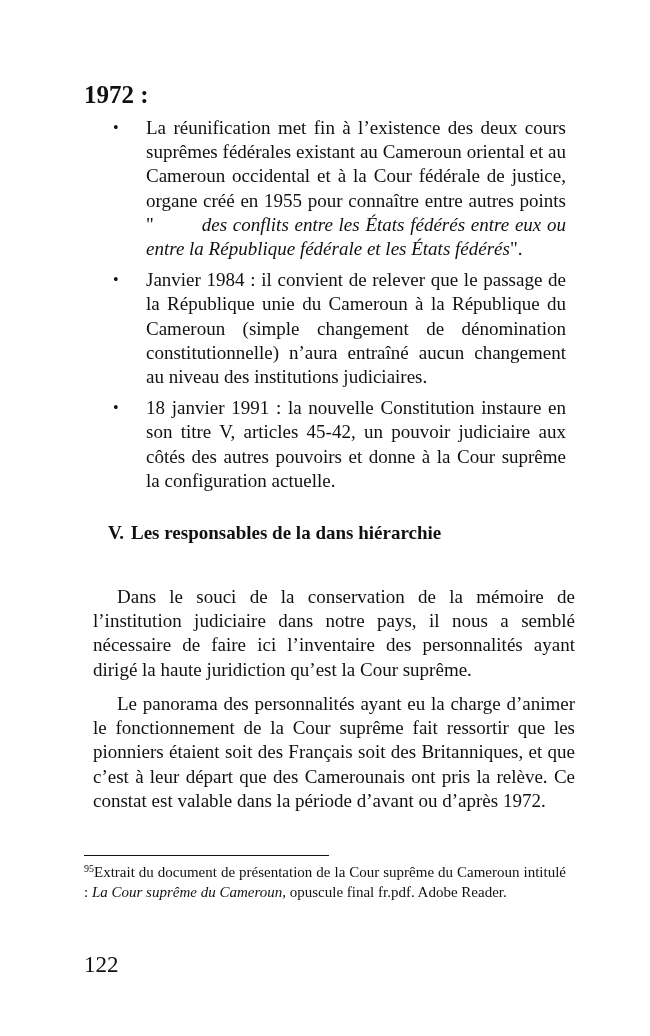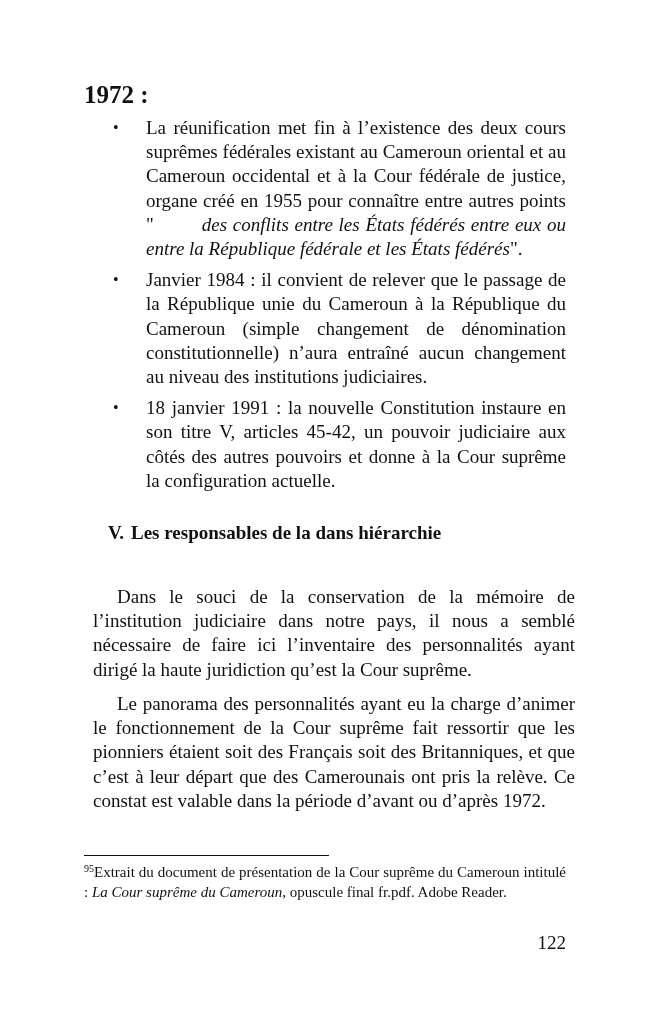--- a/index.html
+++ b/index.html
@@ -24,21 +24,21 @@
     .section-title .num { display: inline-block; width: 23px; }
     .section-title .line2 { display: block; padding-left: 23px; }
     .section-title sup { font-size: 11px; vertical-align: 7px; line-height: 0; }
     .para { position: absolute; left: 0; width: 482px; font-size: 19px; line-height: 24.2px; text-align: justify; text-indent: 24px; margin: 9px; }
     .p1 { top: 576px; }
     .p2 { top: 683px; }
     .fn-rule { position: absolute; left: 0; top: 855px; width: 245px; height: 1px; background: #111; }
     .footnote { position: absolute; left: 0; top: 862px; width: 482px; font-size: 15px; line-height: 20px; text-align: justify; margin: 0; }
     .footnote sup { font-size: 10px; vertical-align: 5px; line-height: 0; }
     .footnote i { font-style: italic; }
-    .page-num { position: absolute; left: 0; top: 932px; width: 482px; text-align: right; font-size: 19px; }
+    .page-num { position: absolute; left: 0; top: 952px; width: 482px; text-align: left; font-size: 23px; }
   </style>
 </head>
 <body>
 
 <div class="page">
   <div class="year-head">1972 :</div>
 
   <ul class="bullets">
     <li class="bullet">
       <span class="dot">•</span><span>La réunification met fin à l’existence des deux cours suprêmes fédérales existant au Cameroun oriental et au Cameroun occidental et à la Cour fédérale de justice, organe créé en 1955 pour connaître entre autres points "</span><i>des conflits entre les États fédérés entre eux ou entre la République fédérale et les États fédérés</i><span>".</span>

